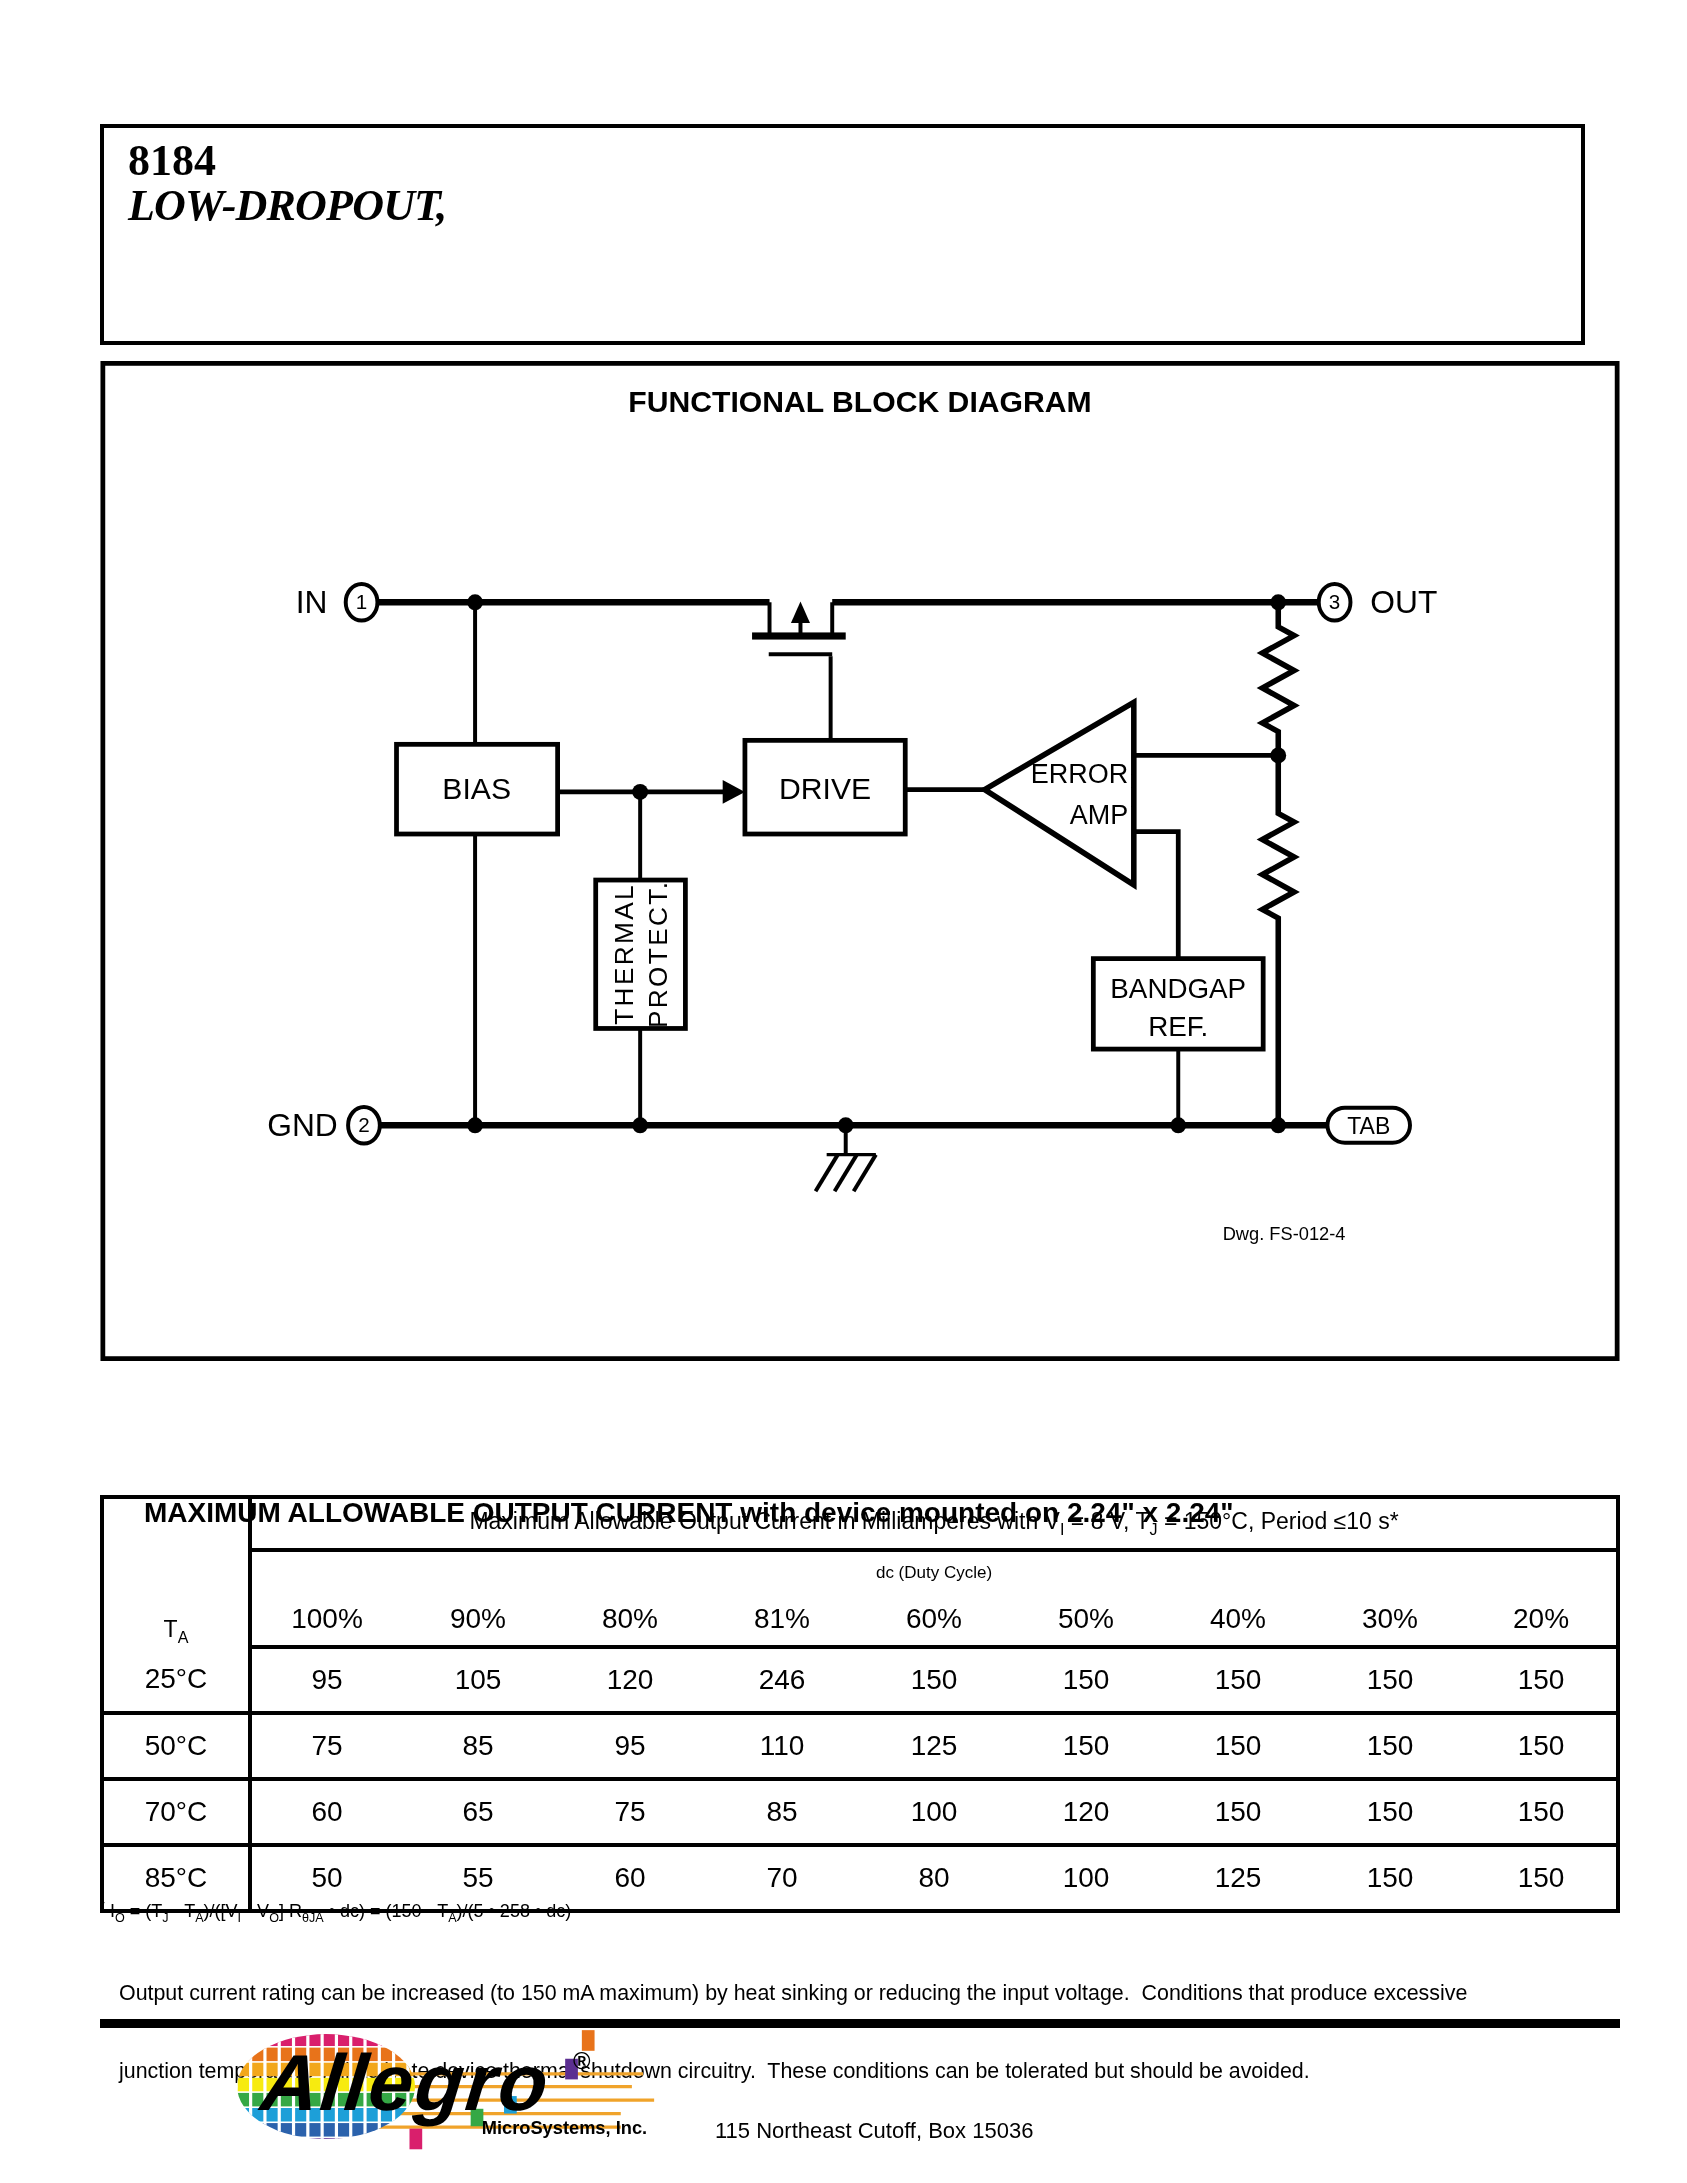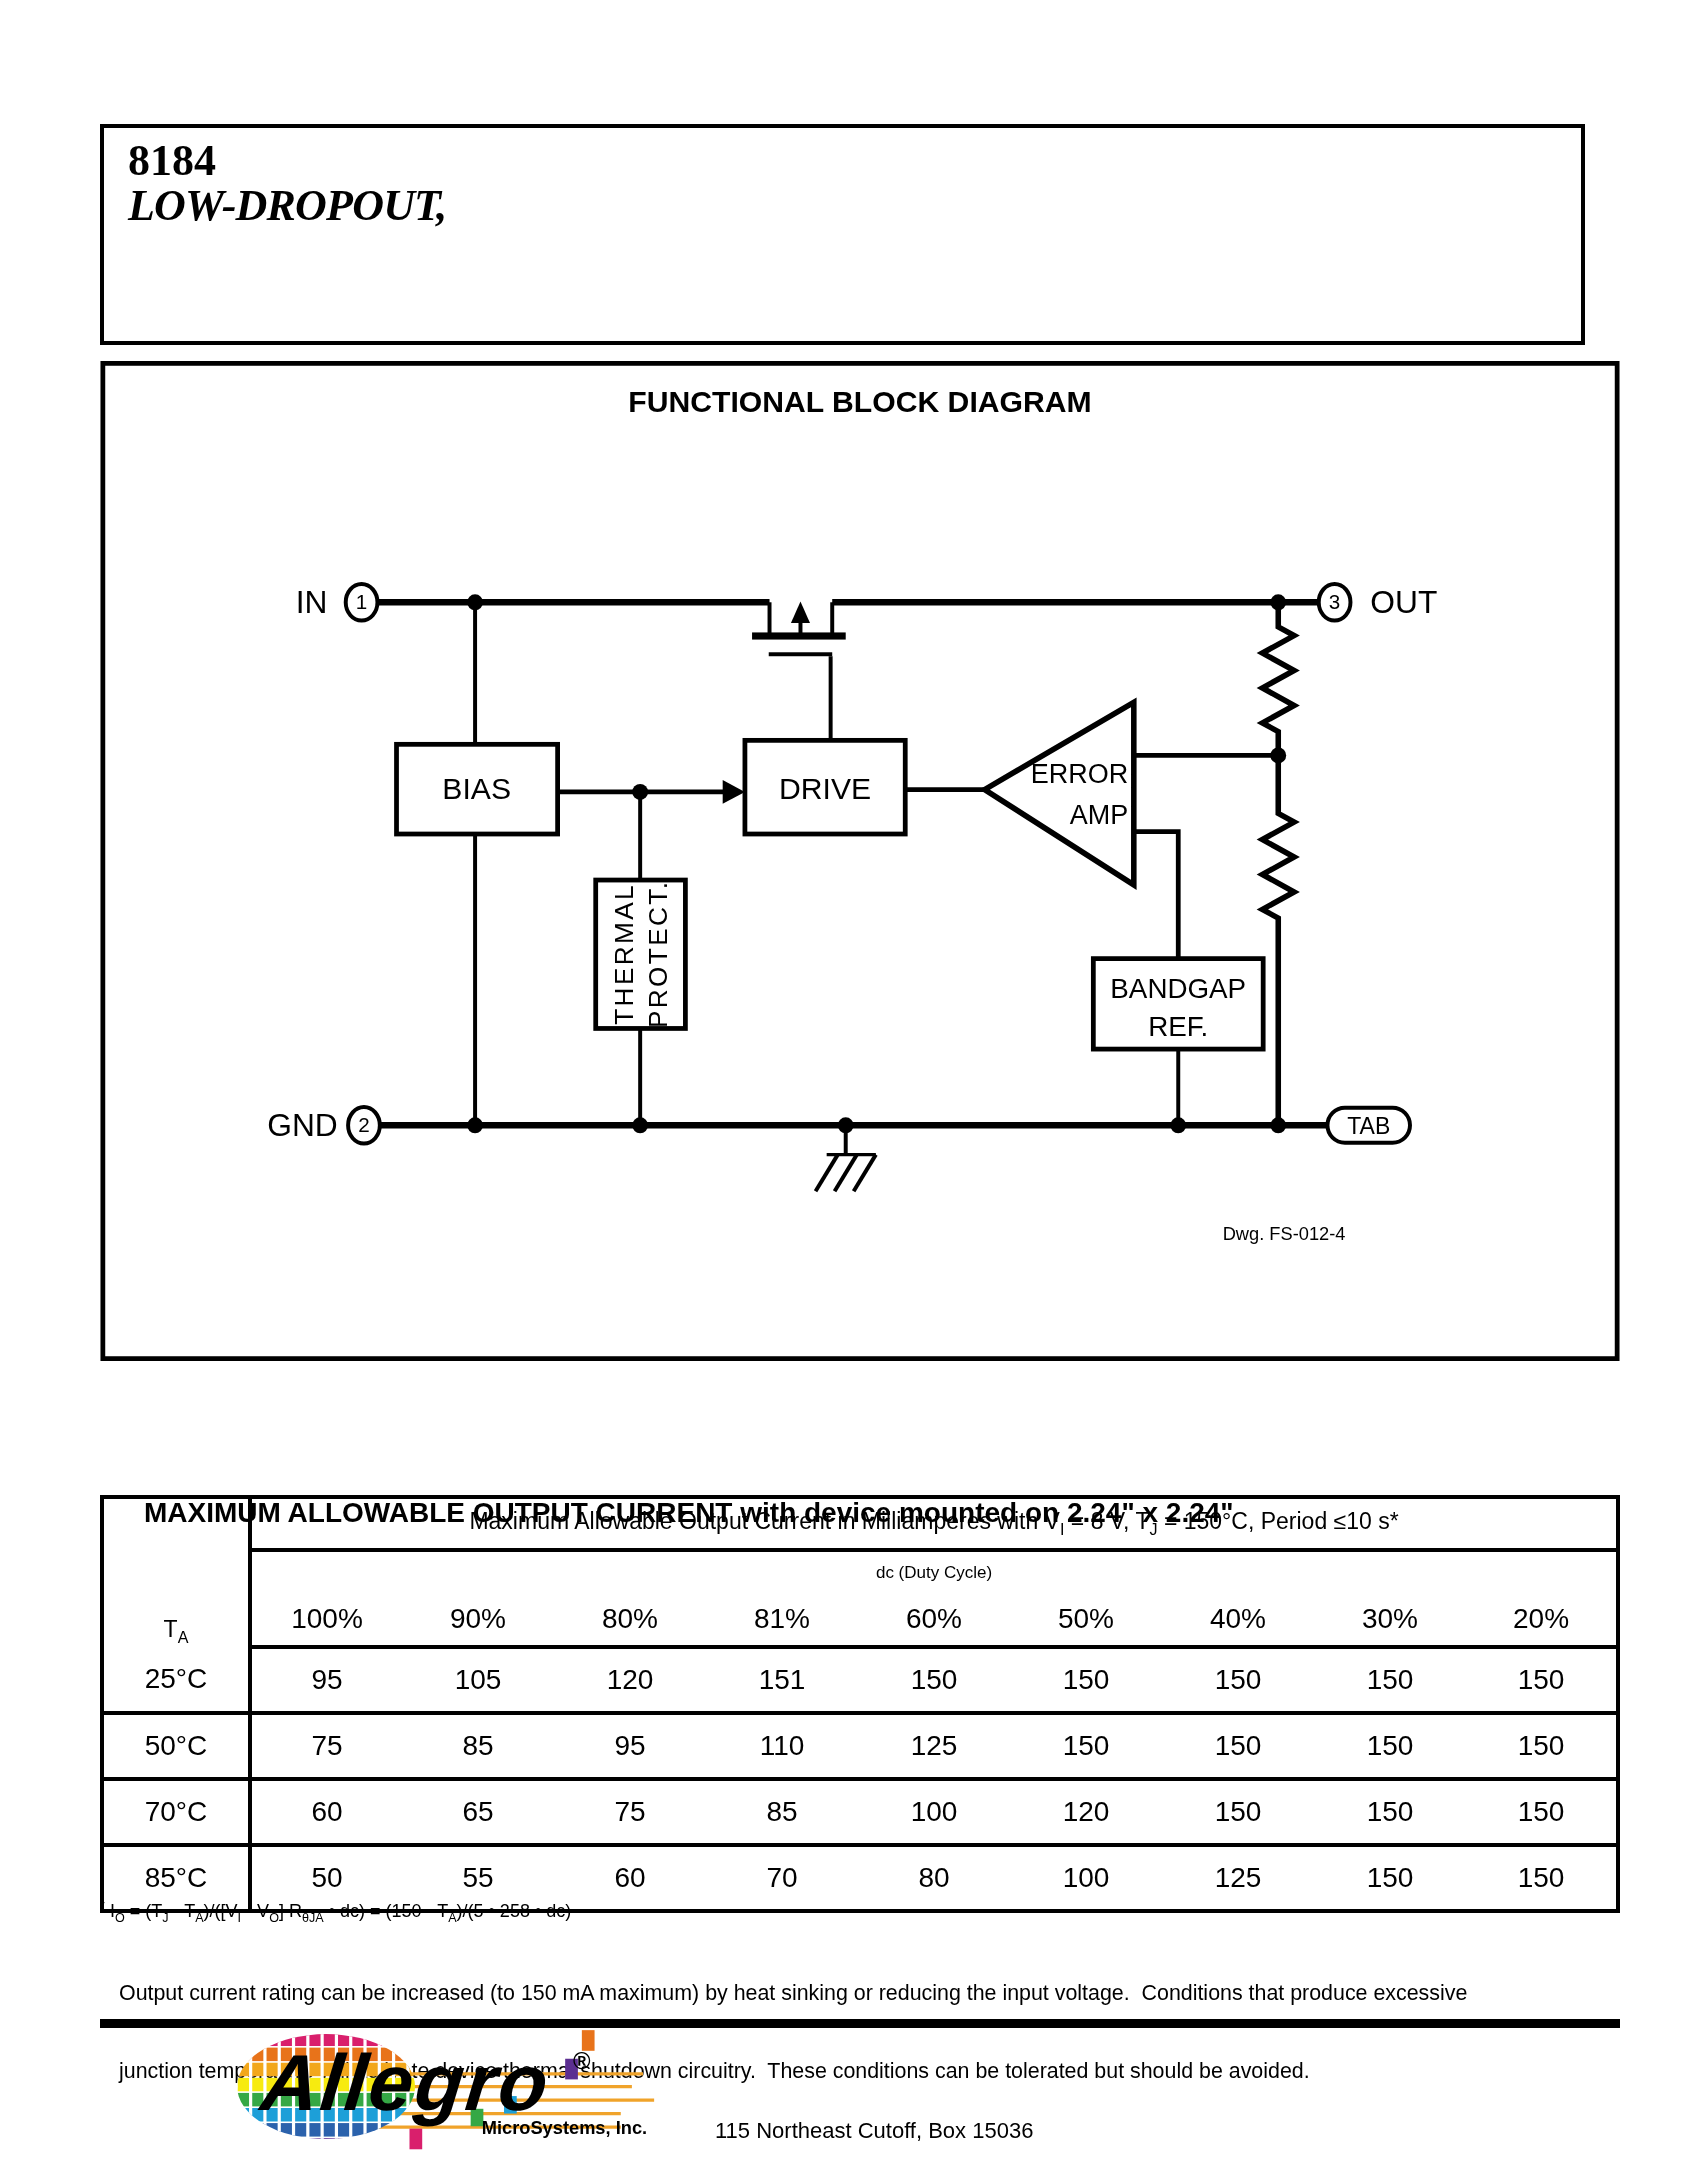--- a/index.html
+++ b/index.html
@@ -176,21 +176,21 @@
     <td class="b-thick">50%</td>
     <td class="b-thick">40%</td>
     <td class="b-thick">30%</td>
     <td class="b-thick">20%</td>
   </tr>
   <tr class="data">
     <td class="ta-cell b-thick" style="vertical-align:middle;padding-bottom:0">25°C</td>
     <td class="b-thick">95</td>
     <td class="b-thick">105</td>
     <td class="b-thick">120</td>
-    <td class="b-thick">151</td>
+    <td class="b-thick">246</td>
     <td class="b-thick">150</td>
     <td class="b-thick">150</td>
     <td class="b-thick">150</td>
     <td class="b-thick">150</td>
     <td class="b-thick">150</td>
   </tr>
   <tr class="data">
     <td class="ta-cell b-thick" style="vertical-align:middle;padding-bottom:0">50°C</td>
     <td class="b-thick">75</td>
     <td class="b-thick">85</td>

